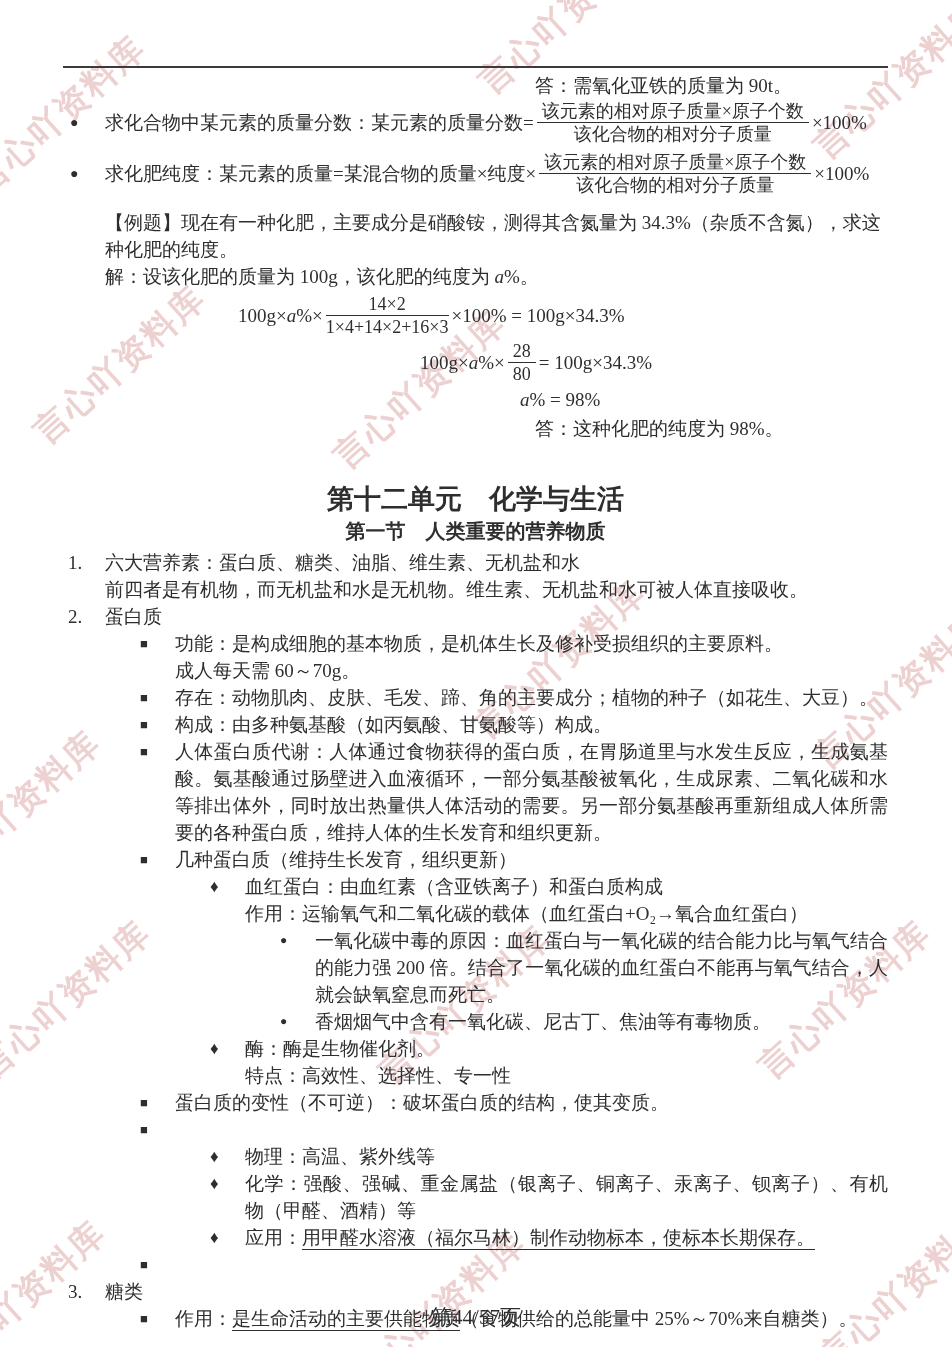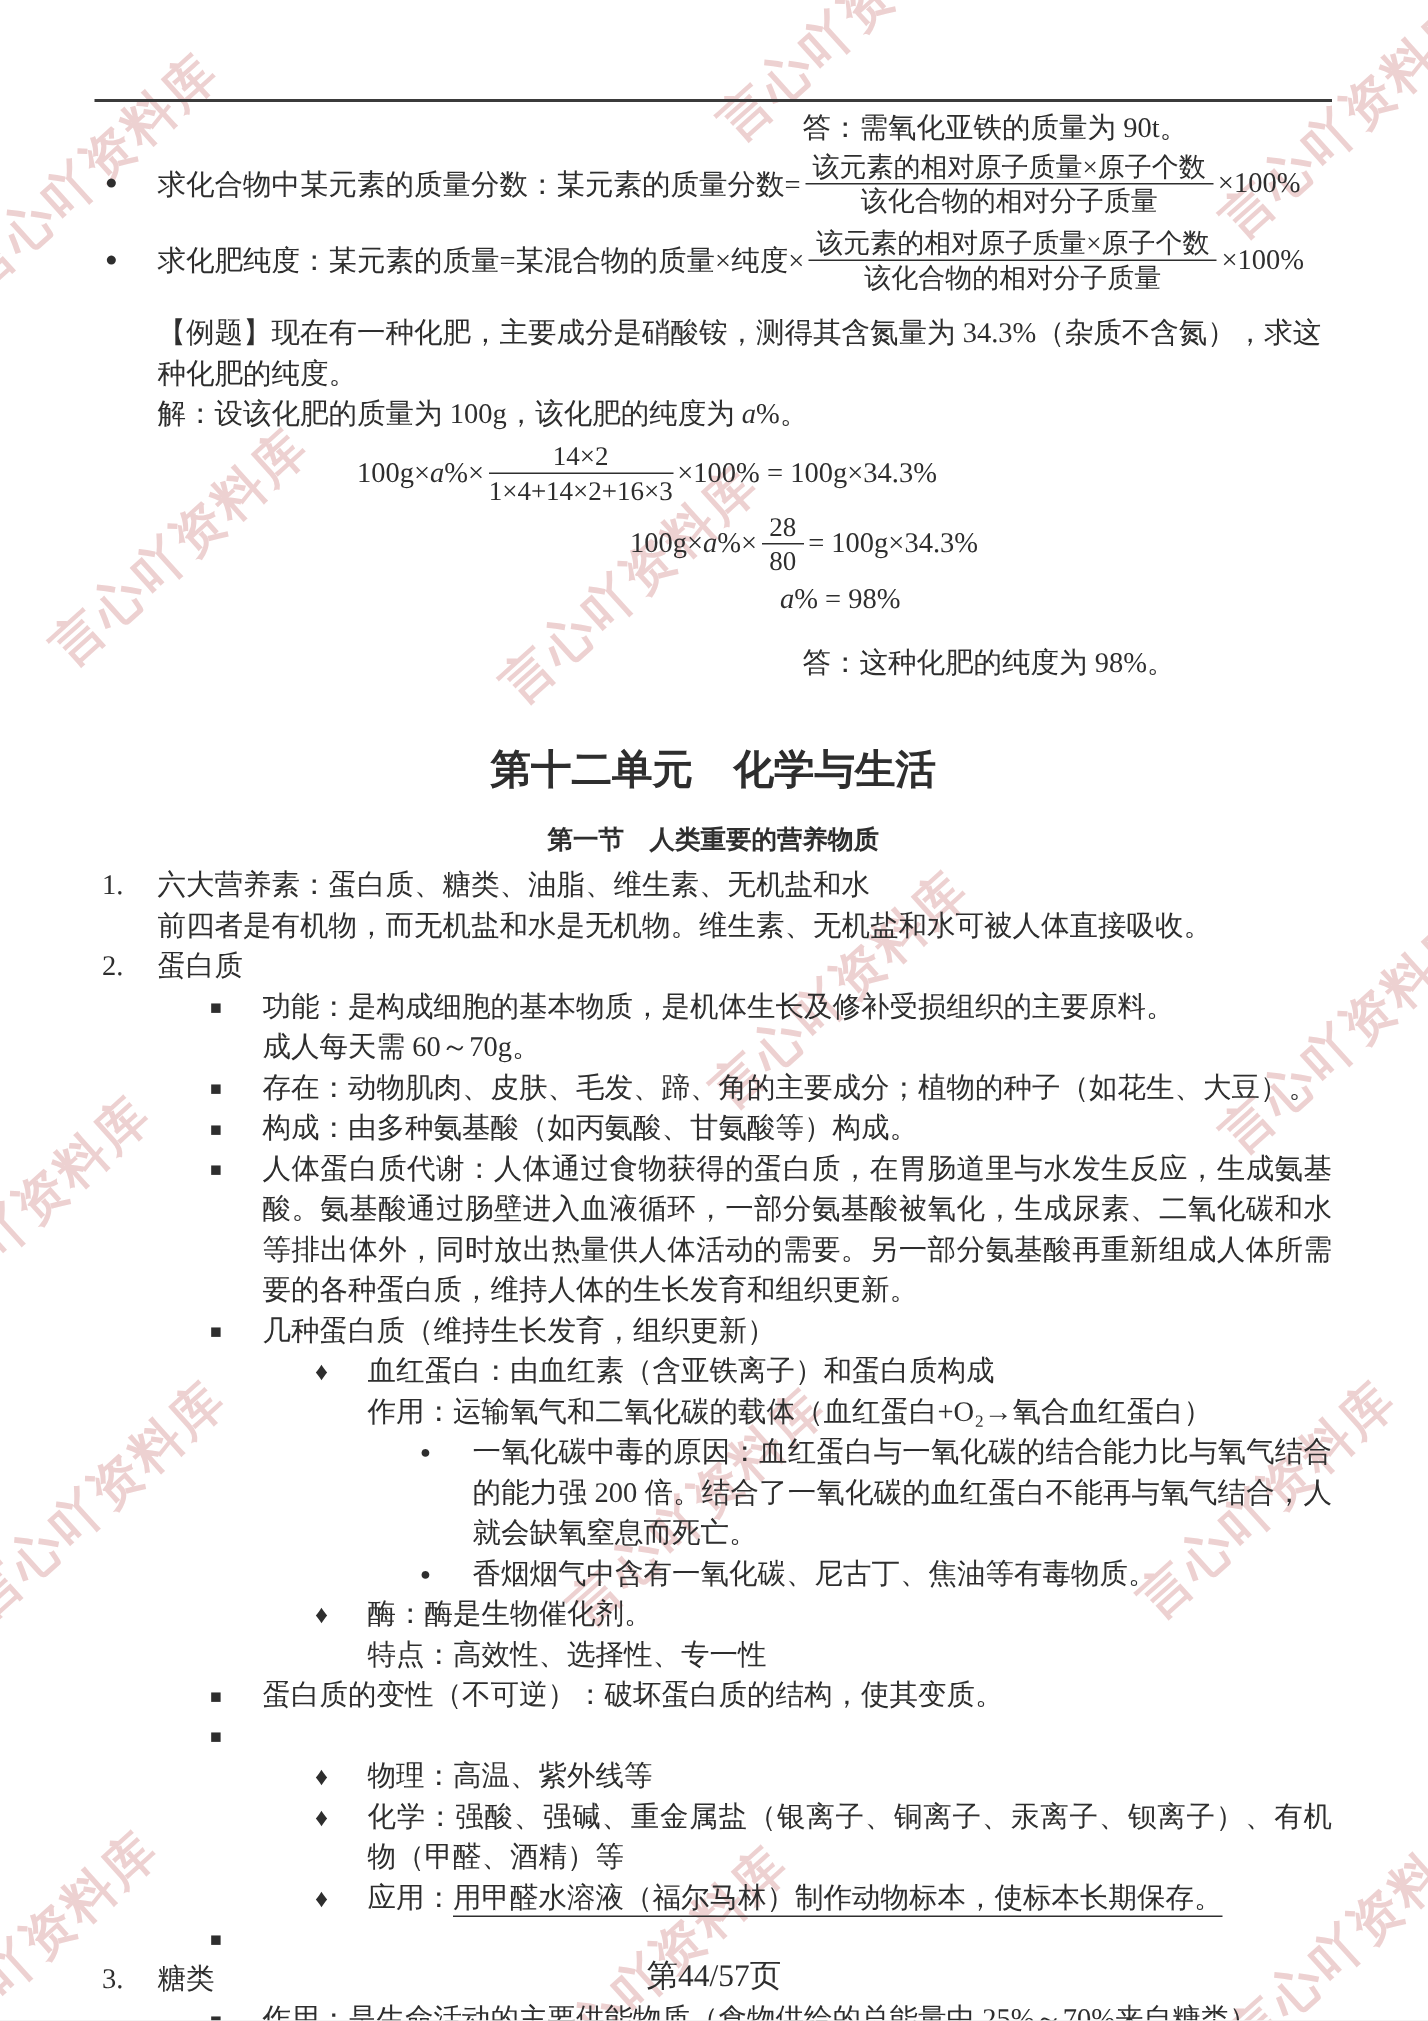--- a/index.html
+++ b/index.html
@@ -28,25 +28,25 @@
   .f2{margin-top:8px;}
   .frac{display:inline-block;vertical-align:middle;text-align:center;font-size:18px;line-height:20px;margin:0 3px;}
   .frac .nm{display:block;padding:0 5px 1px;border-bottom:1.5px solid #2e2e2e;}
   .frac .dn{display:block;padding-top:1px;}
   .para{font-size:19px;line-height:27px;margin:0;padding-left:42px;}
   .ex-problem{margin-top:14px;}
   .eq{display:flex;align-items:center;font-size:19px;}
   .eq1{margin-top:4px;padding-left:175px;}
   .eq2{margin-top:4px;padding-left:357px;}
   .eq3{margin-top:2px;padding-left:457px;font-size:19px;line-height:27px;}
-  .ind-ans2{padding-left:472px;margin-top:16px;}
+  .ind-ans2{padding-left:472px;margin-top:2px;}
   i{font-style:italic;}
   
   .unit-title{margin:40px 0 0 0;text-align:center;font-size:27px;line-height:34px;font-weight:bold;}
-  .section-title{margin:16px 0 0 0;text-align:center;font-size:17px;line-height:27px;font-weight:bold;}
+  .section-title{margin:2px 0 0 0;text-align:center;font-size:20px;line-height:27px;font-weight:bold;}
   
   .outline{margin-top:4px;font-size:19px;line-height:27px;}
   .row{display:flex;align-items:flex-start;}
   .row .tx{flex:1 1 auto;text-align:justify;}
   .row .mk{flex:0 0 35px;}
   .lv0{padding-left:5px;}
   .lv0 .mk{flex:0 0 37px;font-size:19px;}
   .lv1{padding-left:77px;}
   .lv2{padding-left:147px;}
   .lv3{padding-left:217px;}

